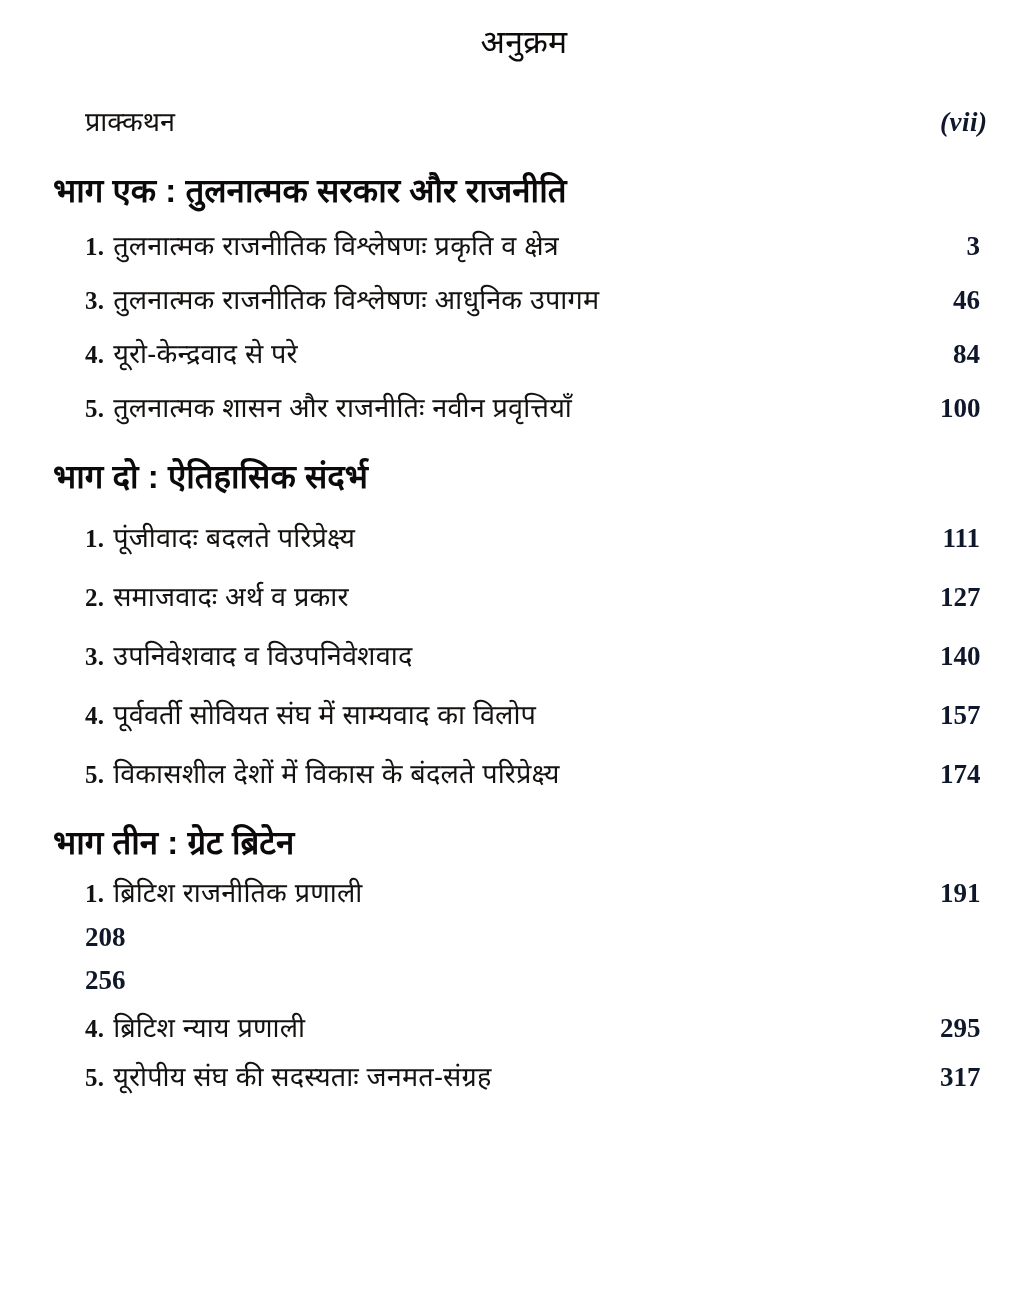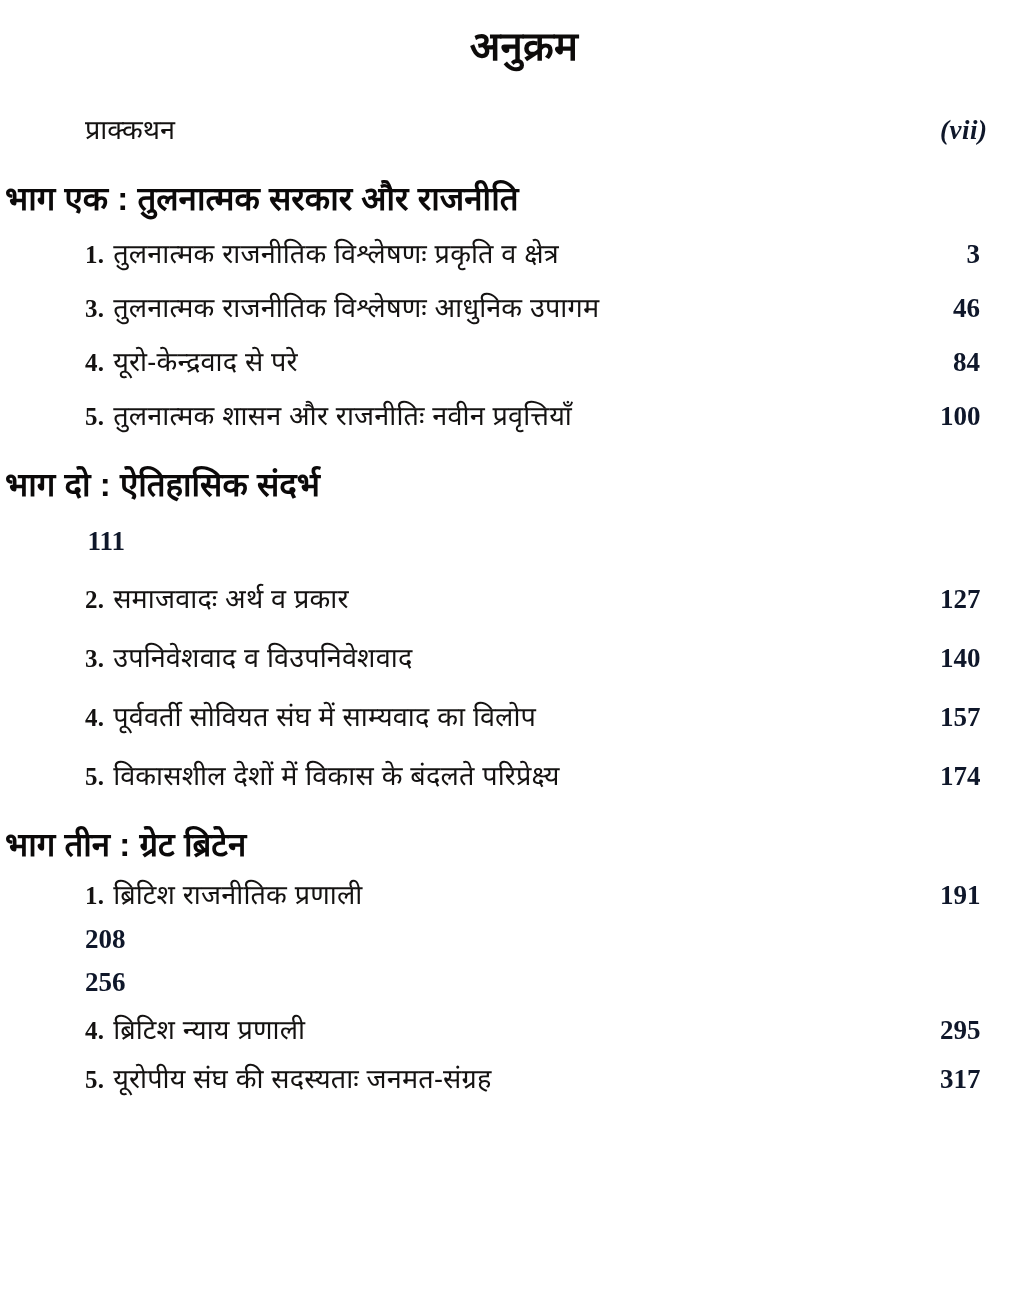--- a/index.html
+++ b/index.html
@@ -23,22 +23,22 @@
     width: 1036px;
     height: 1314px;
     box-sizing: border-box;
     padding: 0;
   }
 
   
   .toc-title {
     text-align: center;
     font-family: "Liberation Sans", "DejaVu Sans", sans-serif;
-    font-weight: 700;
-    font-size: 40px;
+    font-weight: 400;
+    font-size: 32px;
     line-height: 1.0;
     letter-spacing: 0.3px;
     margin: 0;
     padding-top: 26px;
     color: #0d0b0a;
     padding-left: 12px;
   }
 
   
   .toc-row {
@@ -86,20 +86,21 @@
   .part-heading {
     font-family: "Liberation Sans", "DejaVu Sans", sans-serif;
     font-weight: 700;
     font-size: 33px;
     line-height: 1.1;
     color: #0b0909;
     padding-left: 5px;
     margin-top: 34px;
     margin-bottom: 8px;
     white-space: nowrap;
+    margin-left: 48px;
   }
 
   
   .chapter-list {
     margin: 0;
     padding: 0;
     list-style: none;
   }
   .chapter-row {
     padding-left: 85px;
@@ -161,20 +162,21 @@
           <li class="toc-row chapter-row">
             <span class="row-label"><span class="num">5.</span><span class="title">तुलनात्मक शासन और राजनीतिः नवीन प्रवृत्तियाँ</span></span>
             <span class="row-page">100</span>
           </li>
         </ul>
       </div>
       <div class="toc-section section-2">
         <div class="part-heading">भाग दो : ऐतिहासिक संदर्भ</div>
         <ul class="chapter-list">
           <li class="toc-row chapter-row">
+            <span class="row-label"><span class="num">1.</span><span class="title">पूंजीवादः बदलते परिप्रेक्ष्य</span></span>
             <span class="row-page">111</span>
           </li>
           <li class="toc-row chapter-row">
             <span class="row-label"><span class="num">2.</span><span class="title">समाजवादः अर्थ व प्रकार</span></span>
             <span class="row-page">127</span>
           </li>
           <li class="toc-row chapter-row">
             <span class="row-label"><span class="num">3.</span><span class="title">उपनिवेशवाद व विउपनिवेशवाद</span></span>
             <span class="row-page">140</span>
           </li>

